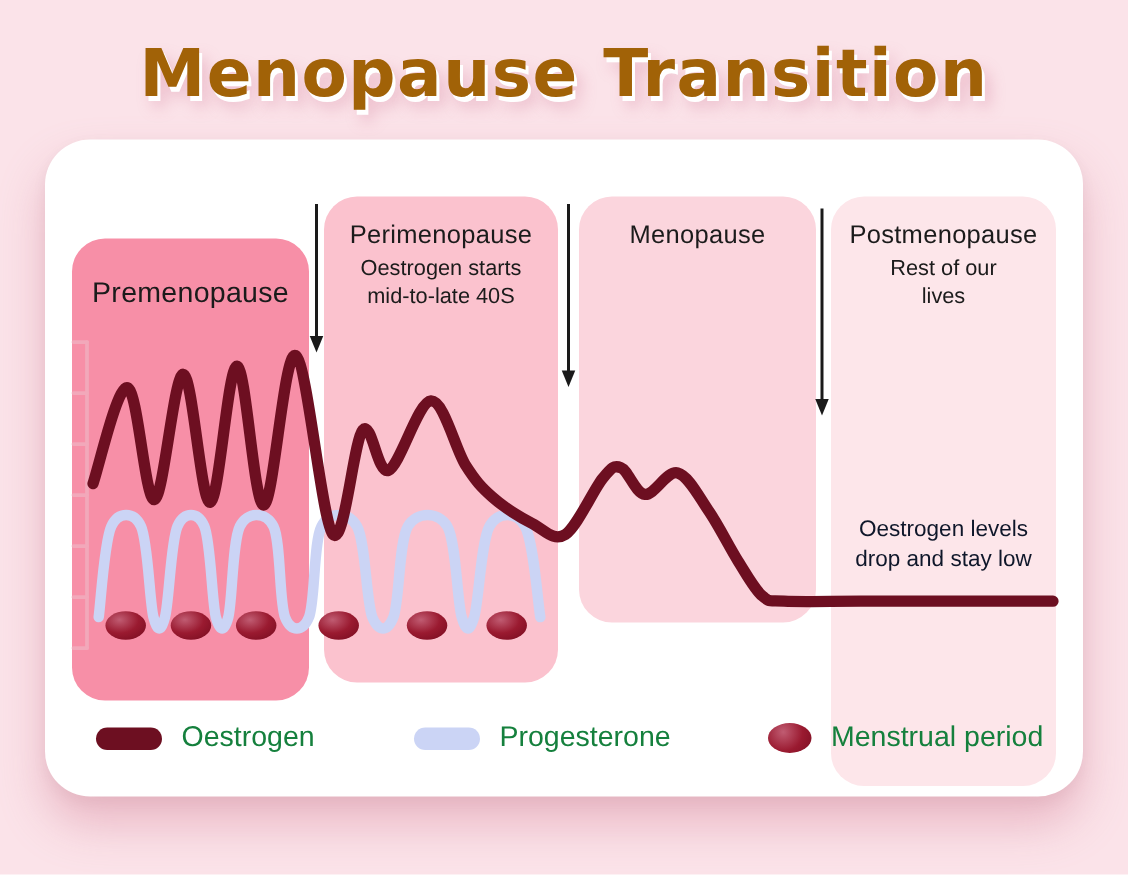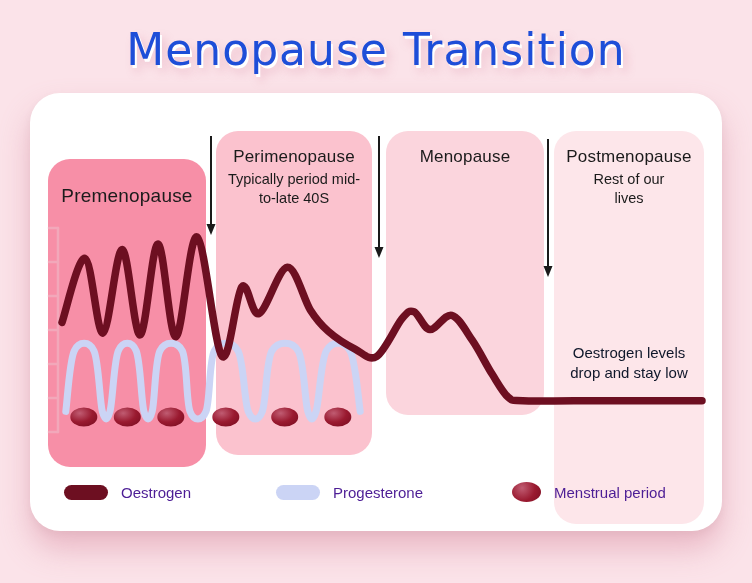--- a/index.html
+++ b/index.html
@@ -1,21 +1,21 @@
 <!DOCTYPE html>
 <html><head>
 <meta charset="utf-8">
 <style>
   html,body{margin:0;padding:0;}
   body{width:752px;height:583px;position:relative;overflow:hidden;
        font-family:"Liberation Sans",sans-serif;background:#fbe3e9;}
   .stage{position:absolute;inset:0;width:752px;height:583px;}
   .title{position:absolute;top:24px;left:0;width:100%;text-align:center;margin:0;
-         font-family:"DejaVu Sans",sans-serif;font-size:44px;font-weight:normal;
-         letter-spacing:1px;color:#1d4ed8;
+         font-family:"DejaVu Sans",sans-serif;font-size:44px;font-weight:bold;
+         letter-spacing:1px;color:#a16207;
          text-shadow:2px 3px 0 #ffffff, 5px 7px 10px rgba(205,110,140,0.35);}
   .card{position:absolute;left:30px;top:93px;width:692px;height:438px;background:#ffffff;
         border-radius:30px;
         box-shadow:0 18px 30px rgba(213,130,153,0.45),0 4px 10px rgba(0,0,0,0.05);}
   .phase{position:absolute;border-radius:22px;text-align:center;color:#1b1b1b;}
   .phase1{left:18px;top:54px;width:158px;height:308px;margin-top:12px;}
   .phase2{left:186px;top:38px;width:156px;height:324px;}
   .phase3{left:356px;top:38px;width:158px;height:284px;}
   .phase4{left:524px;top:38px;width:150px;height:393px;}
   .phase-title{margin-top:16px;font-size:17px;font-weight:normal;letter-spacing:0.2px;}
@@ -24,39 +24,39 @@
   .phase4 .phase-sub{padding:0 26px;}
   .annotation{position:absolute;top:212px;left:0;width:100%;font-size:15px;line-height:1.35;
               padding:0 8px;box-sizing:border-box;color:#0f172a;}
   .legend{position:absolute;top:386px;left:0;width:100%;height:26px;}
   .legend-item{position:absolute;display:flex;align-items:center;gap:13px;height:26px;}
   .li1{left:34px}.li2{left:246px}.li3{left:482px}
   .swatch{display:inline-block;}
   .swatch.pill{width:44px;height:15px;border-radius:8px;}
   .swatch.ellipse{width:29px;height:20px;border-radius:50%;
       background:radial-gradient(circle at 35% 30%, #c05c72 0%, #9a1a30 55%, #7c0e22 100%);}
-  .legend-label{font-size:15px;color:#4c1d95;}
+  .legend-label{font-size:19px;color:#15803d;}
   #chart-svg{position:absolute;left:0;top:0;width:752px;height:583px;pointer-events:none;}
 </style>
 </head>
 <body>
 
 <div class="stage">
 
   <h1 class="title">Menopause Transition</h1>
 
   <div class="card">
 
     <div class="phase phase1" style="background: rgb(247, 143, 167);">
       <div class="phase-title">Premenopause</div>
     </div>
 
     <div class="phase phase2" style="background: rgb(251, 194, 206);">
       <div class="phase-title">Perimenopause</div>
-      <div class="phase-sub">Typically period mid-to-late 40S</div>
+      <div class="phase-sub">Oestrogen starts mid-to-late 40S</div>
     </div>
 
     <div class="phase phase3" style="background: rgb(251, 213, 221);">
       <div class="phase-title">Menopause</div>
     </div>
 
     <div class="phase phase4" style="background: rgb(253, 230, 234);">
       <div class="phase-title">Postmenopause</div>
       <div class="phase-sub">Rest of our lives</div>
       <div class="annotation">Oestrogen levels drop and stay low</div>

